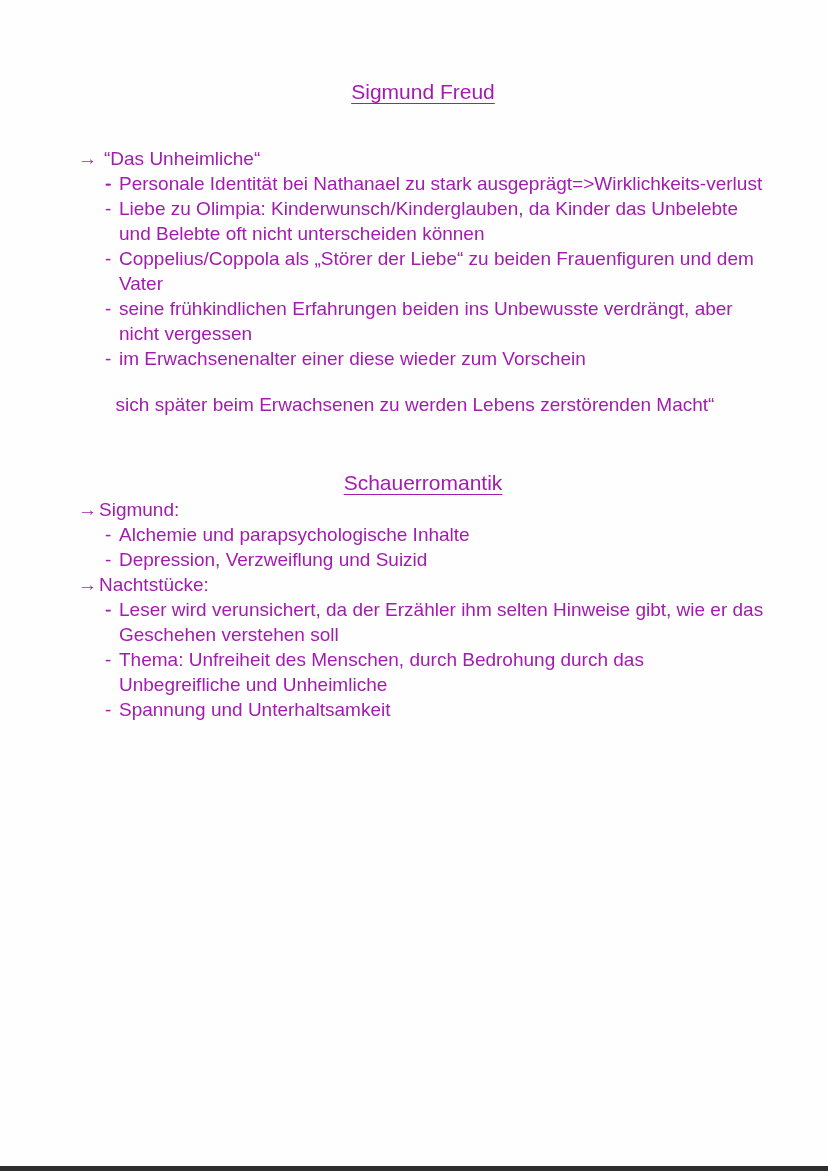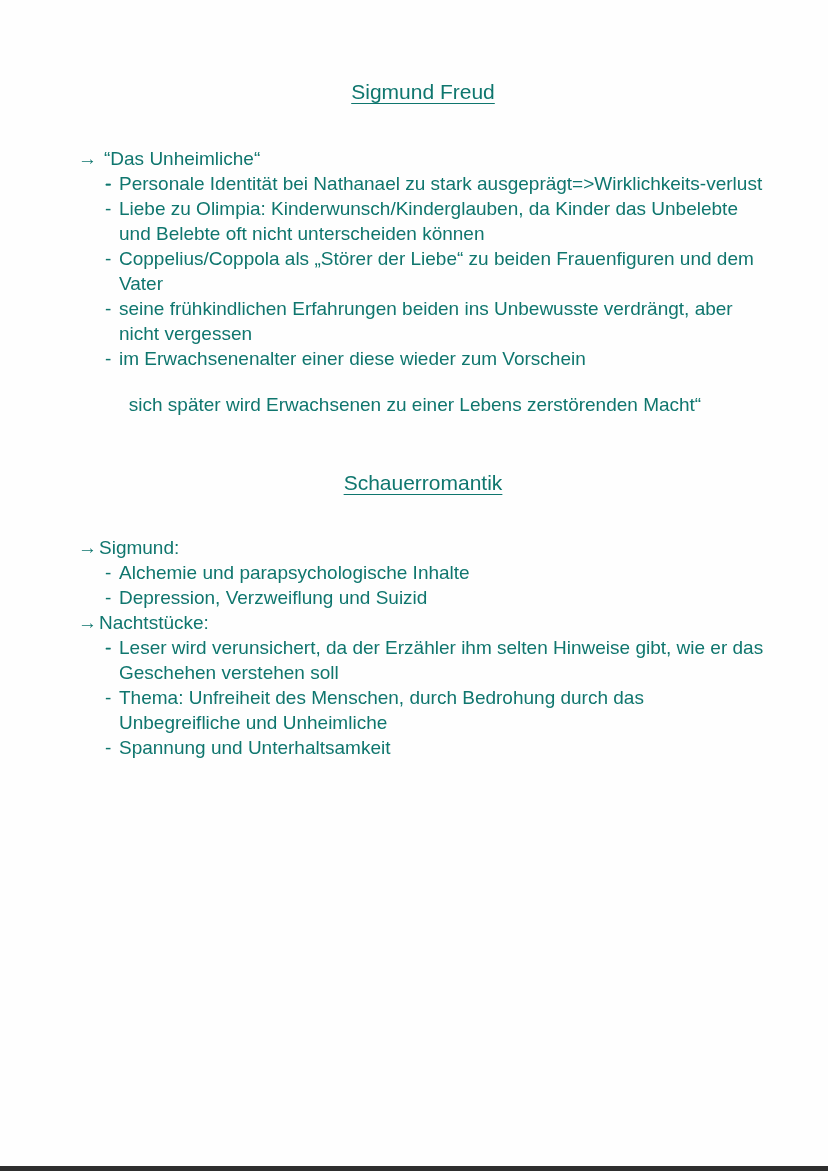--- a/index.html
+++ b/index.html
@@ -6,37 +6,37 @@
   .page {
     position: relative;
     width: 828px;
     height: 1171px;
     box-sizing: border-box;
     background: #fefefe;
     padding: 78px 60px 0 78px;
     font-family: "Liberation Sans", "DejaVu Sans", sans-serif;
     font-size: 19px;
     line-height: 25px;
-    color: #0f766e;
+    color: #a21caf;
     overflow: hidden;
   }
   .section-title {
     margin: 0;
     font-size: 21px;
     line-height: 28px;
     font-weight: 400;
     text-align: center;
   }
   .section-title .underline {
     text-decoration: underline;
     text-underline-offset: 4px;
     text-decoration-thickness: 1px;
   }
   .title-freud { margin-bottom: 40px; }
-  .title-schauer { margin-top: 52px; margin-bottom: 38px; }
+  .title-schauer { margin-top: 52px; }
 
   .arrow-item { position: relative; padding-left: 26px; }
   .arrow-item .marker { position: absolute; left: 0; top: 0; }
   .arrow-item.tight { padding-left: 21px; }
 
   .dash-item { position: relative; margin-left: 27px; padding-left: 14px; }
   .dash-item .marker { position: absolute; left: 0; top: 0; }
 
   .b { font-weight: 400; }
 
@@ -77,21 +77,21 @@
     <span class="marker">-</span><span>Coppelius/Coppola als „Störer der Liebe“ zu beiden Frauenfiguren </span><span class="b">und</span><span> dem Vater</span>
   </div>
   <div class="dash-item">
     <span class="marker">-</span><span>seine frühkindlichen Erfahrungen beiden ins Unbewusste verdrängt, aber nicht vergessen</span>
   </div>
   <div class="dash-item">
     <span class="marker">-</span><span>im Erwachsenenalter einer diese wieder zum Vorschein</span>
   </div>
 
   <p class="quote">
-    <span class="qline">sich später wird Erwachsenen zu einer Lebens zerstörenden Macht“</span>
+    <span class="qline">sich später beim Erwachsenen zu werden Lebens zerstörenden Macht“</span>
   </p>
 
   <h1 class="section-title title-schauer"><span class="underline">Schauerromantik</span></h1>
 
   <div class="arrow-item tight">
     <span class="marker">→</span><span class="b">Sigmund</span><span>:</span>
   </div>
   <div class="dash-item">
     <span class="marker">-</span><span>Alchemie und parapsychologische Inhalte</span>
   </div>

